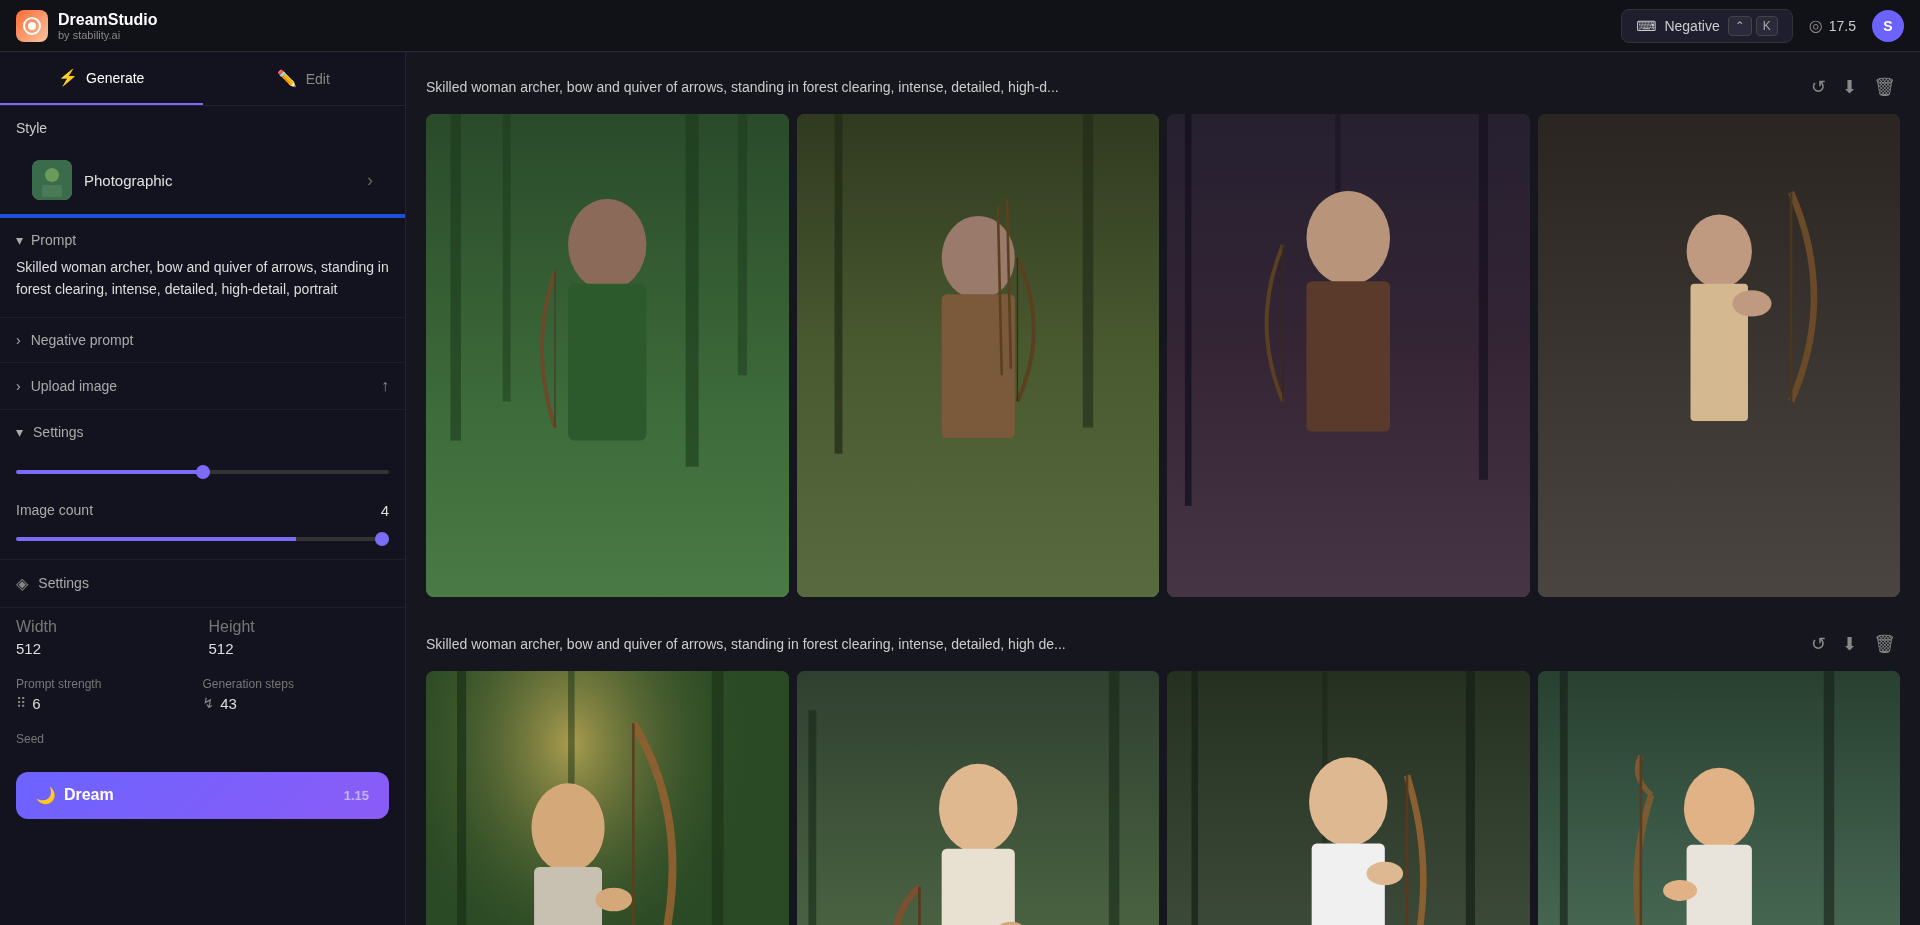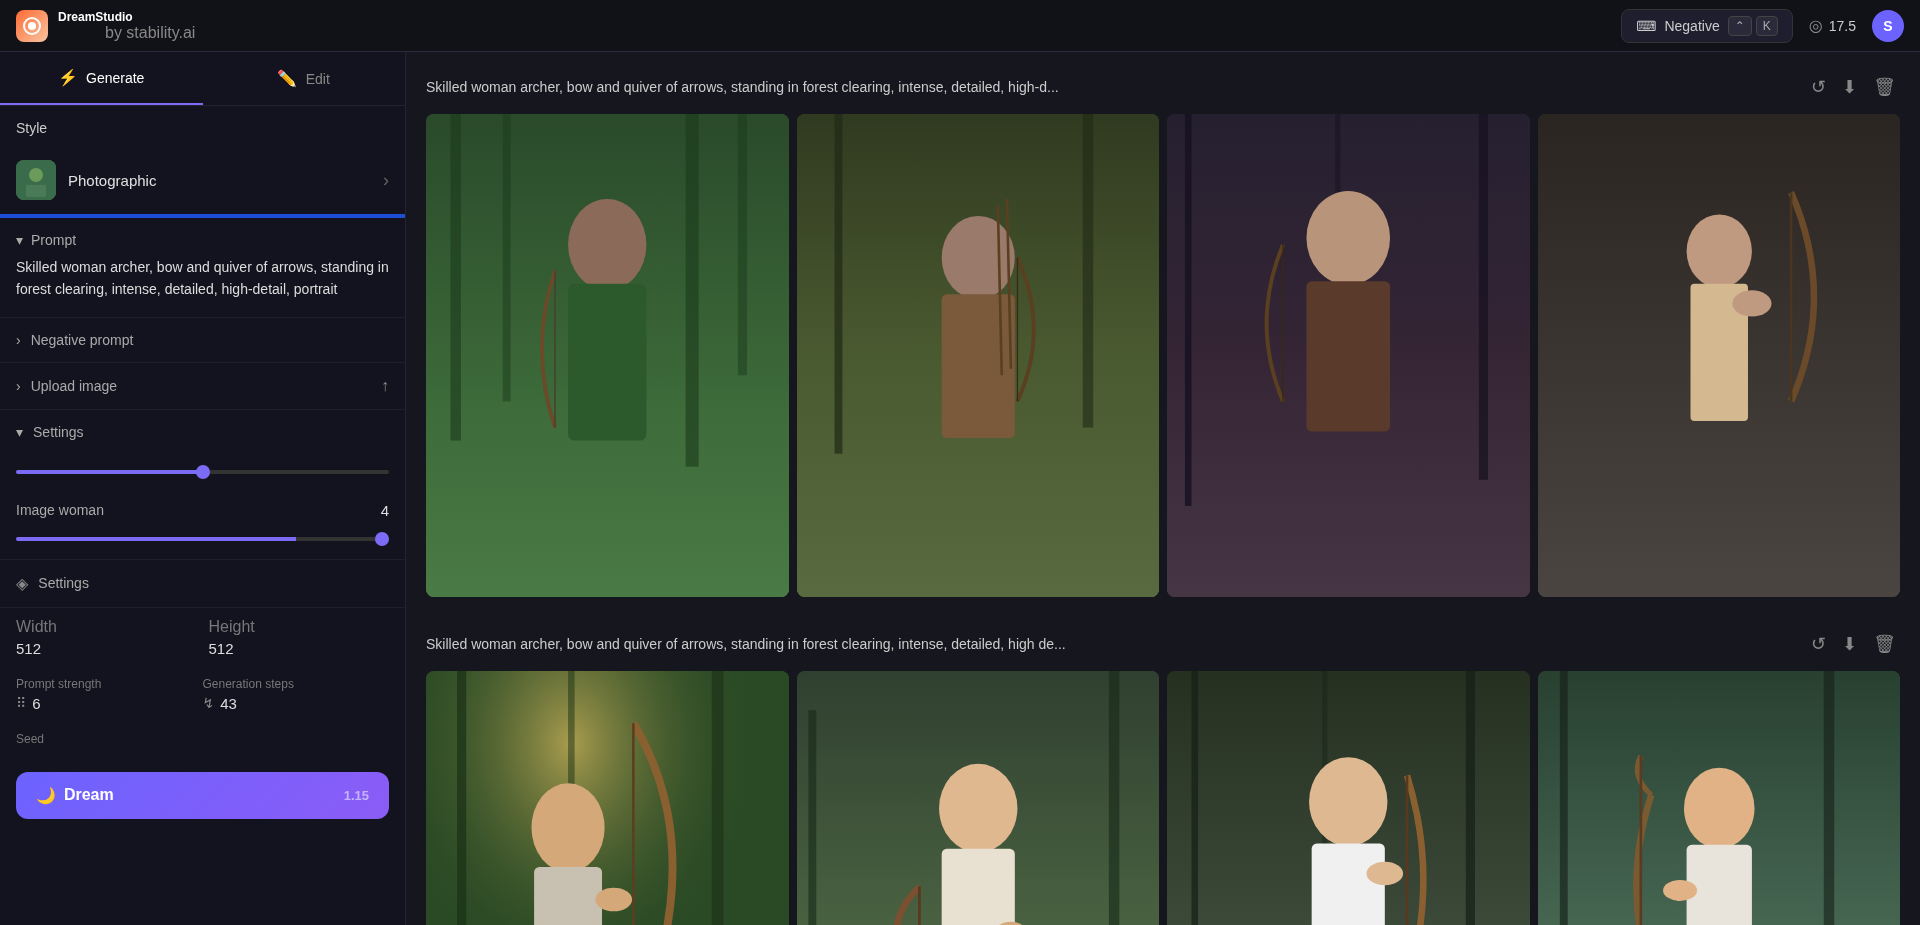--- a/index.html
+++ b/index.html
@@ -34,28 +34,27 @@
       width: 32px;
       height: 32px;
       background: linear-gradient(135deg, #ff6b35, #f7c59f);
       border-radius: 8px;
       display: flex;
       align-items: center;
       justify-content: center;
       font-size: 16px;
     }
     .app-name {
-      font-size: 12px;
+      font-size: 16px;
       font-weight: 600;
       color: #fff;
     }
     .app-sub {
-      font-size: 16px;
+      font-size: 11px;
       color: #888;
-      margin-left: 47px;
     }
     .topbar-right {
       display: flex;
       align-items: center;
       gap: 16px;
     }
     .shortcuts-btn {
       display: flex;
       align-items: center;
       gap: 8px;
@@ -161,21 +160,21 @@
       display: flex;
       align-items: center;
       gap: 10px;
       font-size: 14px;
       color: #ccc;
     }
     .style-item {
       display: flex;
       align-items: center;
       gap: 12px;
-      padding: 10px 16px 14px;
+      padding: 10px 32px 14px;
     }
     .style-thumb {
       width: 40px;
       height: 40px;
       border-radius: 8px;
       background: linear-gradient(135deg, #3a6b4a, #6b9a5a);
       display: flex;
       align-items: center;
       justify-content: center;
       font-size: 20px;
@@ -587,21 +586,21 @@
         <span>▾</span>
         <span>Settings</span>
       </div>
 
 
       <div class="slider-row">
         <input type="range" min="0" max="100" value="50" style="">
       </div>
 
       <div class="count-row">
-        <span class="count-label">Image woman</span>
+        <span class="count-label">Image count</span>
         <span class="count-value">4</span>
       </div>
       <div class="count-slider-row">
         <input type="range" class="count-slider" min="1" max="4" value="4" style="appearance: none; width: 100%; height: 4px; border-radius: 2px; background: linear-gradient(to right, rgb(124, 108, 245) 0%, rgb(124, 108, 245) 75%, rgb(51, 51, 51) 75%, rgb(51, 51, 51) 100%); outline: none;">
       </div>
     </div>
 
     <div class="advanced-row">
       <span style="font-size:16px;color:#888;">◈</span>
       <span>Settings</span>

